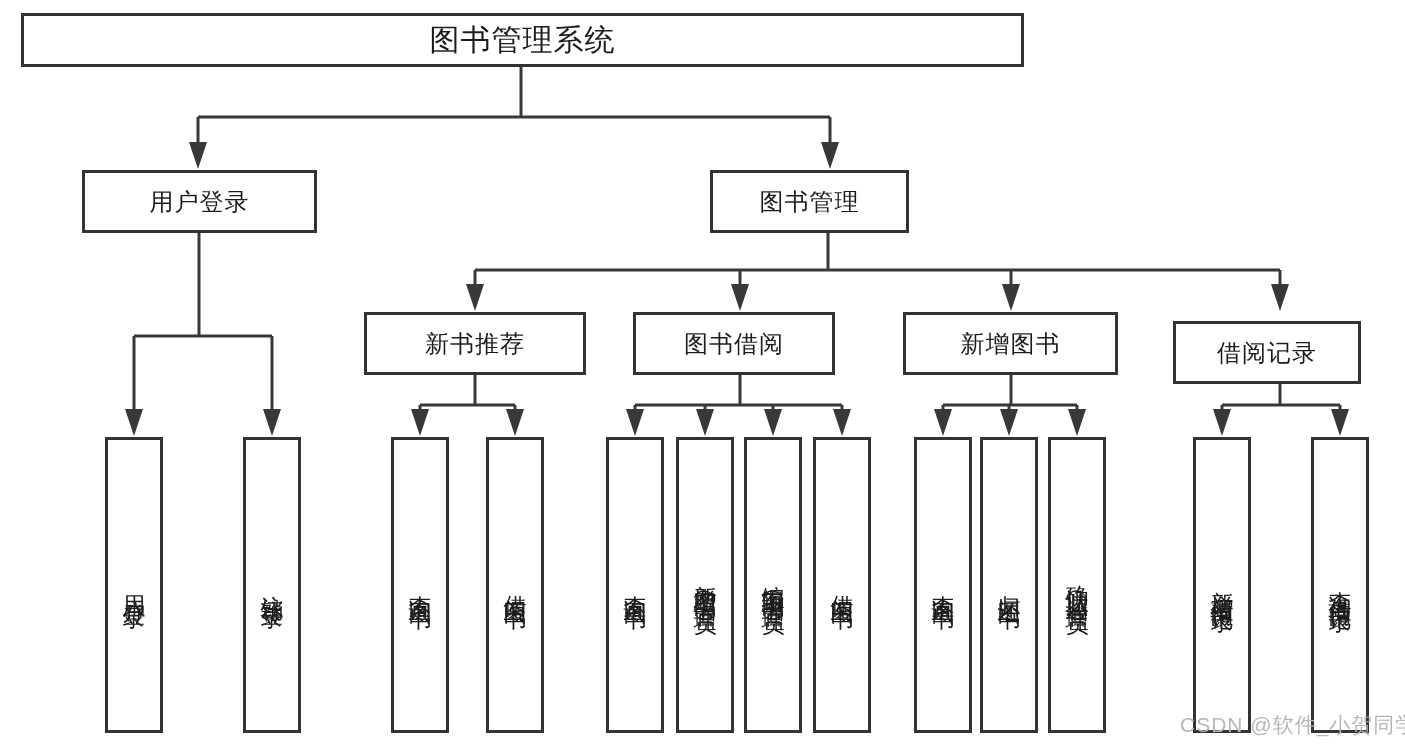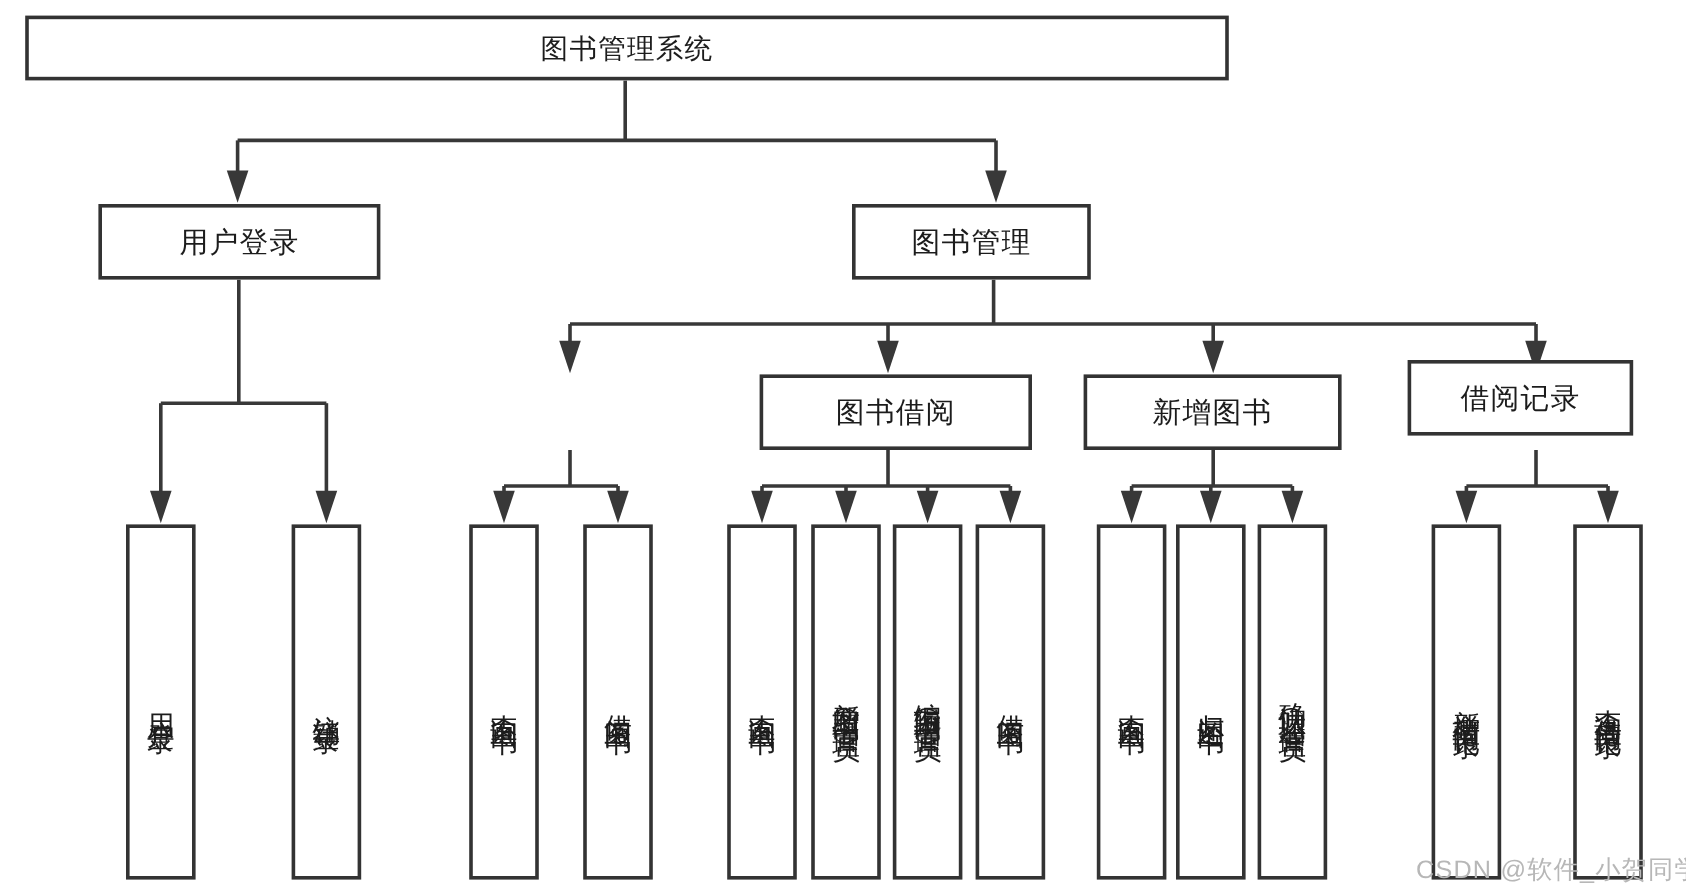--- a/index.html
+++ b/index.html
@@ -38,21 +38,21 @@
     white-space: nowrap;
   }
   .node.v span {
     writing-mode: vertical-lr;
     text-orientation: mixed;
     font-size: 23px;
     letter-spacing: 4px;
     line-height: 1;
   }
   .node.root span {
-    font-size: 23px;
+    font-size: 30px;
   }
   .lvl2, .lvl3 { height: 63px; }
   .tall { width: 58px; height: 296px; top: 437px; }
   #watermark {
     position: absolute;
     left: 1180px;
     top: 711px;
     font-size: 21px;
     letter-spacing: 1px;
     color: #b7b7b7;
@@ -133,27 +133,30 @@
     <span>图书管理系统</span>
   </div>
 
   <div class="node h lvl2" style="left:82px;top:170px;width:235px">
     <span>用户登录</span>
   </div>
   <div class="node h lvl2" style="left:710px;top:170px;width:199px">
     <span>图书管理</span>
   </div>
 
-  <div class="node h lvl3" style="left:633px;top:312px;width:227px">
+  <div class="node h lvl3" style="left:364px;top:312px;width:222px">
+    <span>新书推荐</span>
+  </div>
+  <div class="node h lvl3" style="left:633px;top:312px;width:202px">
     <span>图书借阅</span>
   </div>
   <div class="node h lvl3" style="left:903px;top:312px;width:215px">
     <span>新增图书</span>
   </div>
-  <div class="node h lvl3" style="left:1173px;top:300px;width:188px">
+  <div class="node h lvl3" style="left:1173px;top:321px;width:188px">
     <span>借阅记录</span>
   </div>
 
   <div class="node v tall" style="left:105px">
     <span>用户登录</span>
   </div>
   <div class="node v tall" style="left:243px">
     <span>注销登录</span>
   </div>
 

